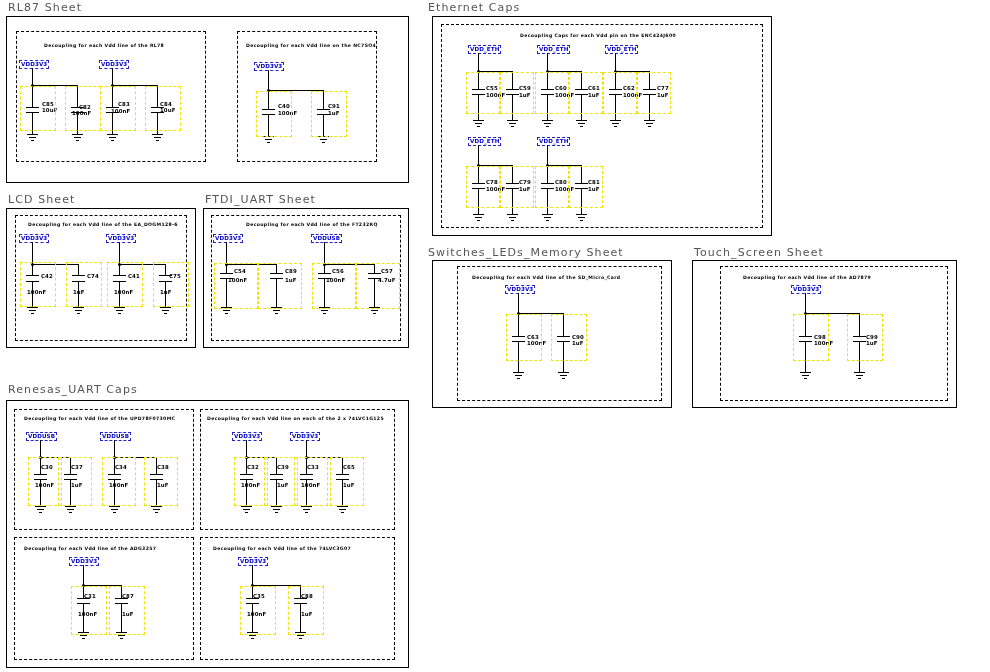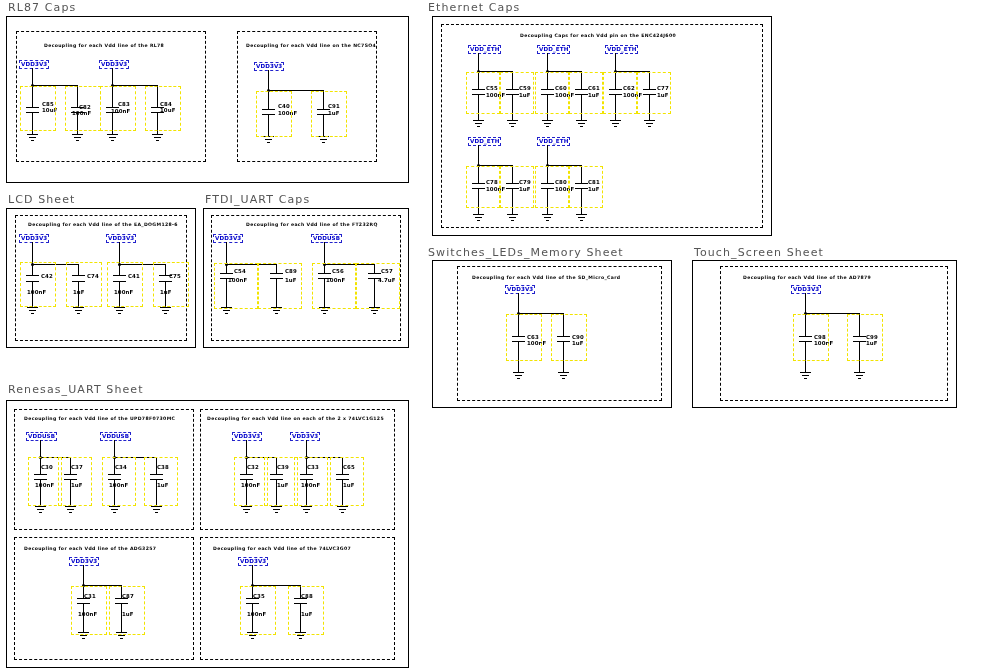--- a/index.html
+++ b/index.html
@@ -121,21 +121,21 @@
     box-sizing: border-box;
     background: transparent;
   }
 </style>
 </head>
 <body>
 
 <div id="canvas">
 
   <div class="sheet">
-    <div class="sheet-title" style="left:8px; top:2px;">RL87 Caps</div>
+    <div class="sheet-title" style="left:8px; top:2px;">RL87 Sheet</div>
     <div class="sheet-frame" style="left:6px; top:16px; width:403px; height:167px;"></div>
 
     <div class="group-box" style="left:16px; top:31px; width:190px; height:131px;"></div>
     <div class="group-caption" style="left:44px; top:43px;">Decoupling for each Vdd line of the RL78</div>
 
     <div class="netlabel" style="left:19px; top:60px;">VDD3V3</div>
     <div class="netlabel" style="left:99px; top:60px;">VDD3V3</div>
 
     <div class="wire-v" style="left:32px; top:68px; height:17px;"></div>
     <div class="wire-h" style="left:32px; top:85px; width:45px;"></div>
@@ -278,21 +278,21 @@
     <div class="wire-v" style="left:165px; top:281px; height:26px;"></div>
     <div class="gnd-1" style="left:160px; top:307px;"></div>
     <div class="gnd-2" style="left:162px; top:310px;"></div>
     <div class="gnd-3" style="left:163.5px; top:313px;"></div>
     <div class="cap-ref" style="left:169px; top:273px;">C75</div>
     <div class="cap-val" style="left:160px; top:289px;">1uF</div>
     <div class="highlight" style="left:153px; top:262px; width:36px; height:45px;"></div>
   </div>
 
   <div class="sheet">
-    <div class="sheet-title" style="left:205px; top:194px;">FTDI_UART Caps</div>
+    <div class="sheet-title" style="left:205px; top:194px;">FTDI_UART Sheet</div>
     <div class="sheet-frame" style="left:203px; top:208px; width:206px; height:140px;"></div>
 
     <div class="group-box" style="left:211px; top:215px; width:190px; height:126px;"></div>
     <div class="group-caption" style="left:246px; top:222px;">Decoupling for each Vdd line of the FT232RQ</div>
 
     <div class="netlabel" style="left:213px; top:234px;">VDD3V3</div>
     <div class="netlabel" style="left:311px; top:234px;">VDDUSB</div>
 
     <div class="wire-v" style="left:226px; top:242px; height:22px;"></div>
     <div class="wire-h" style="left:226px; top:264px; width:50px;"></div>
@@ -558,21 +558,21 @@
     <div class="wire-v" style="left:859px; top:341px; height:31px;"></div>
     <div class="gnd-1" style="left:854px; top:372px;"></div>
     <div class="gnd-2" style="left:856px; top:375px;"></div>
     <div class="gnd-3" style="left:857.5px; top:378px;"></div>
     <div class="cap-ref" style="left:866px; top:334px;">C99</div>
     <div class="cap-val" style="left:866px; top:340px;">1uF</div>
     <div class="highlight" style="left:847px; top:314px; width:36px; height:47px;"></div>
   </div>
 
   <div class="sheet">
-    <div class="sheet-title" style="left:8px; top:384px;">Renesas_UART Sheet</div>
+    <div class="sheet-title" style="left:8px; top:384px;">Renesas_UART Caps</div>
     <div class="sheet-frame" style="left:6px; top:400px; width:403px; height:268px;"></div>
 
     <div class="group-box" style="left:14px; top:409px; width:180px; height:121px;"></div>
     <div class="group-caption" style="left:24px; top:416px;">Decoupling for each Vdd line of the UPD78F0730MC</div>
 
     <div class="netlabel" style="left:26px; top:432px;">VDDUSB</div>
     <div class="netlabel" style="left:100px; top:432px;">VDDUSB</div>
 
     <div class="wire-v" style="left:40px; top:440px; height:17px;"></div>
     <div class="wire-h" style="left:40px; top:457px; width:30px;"></div>

